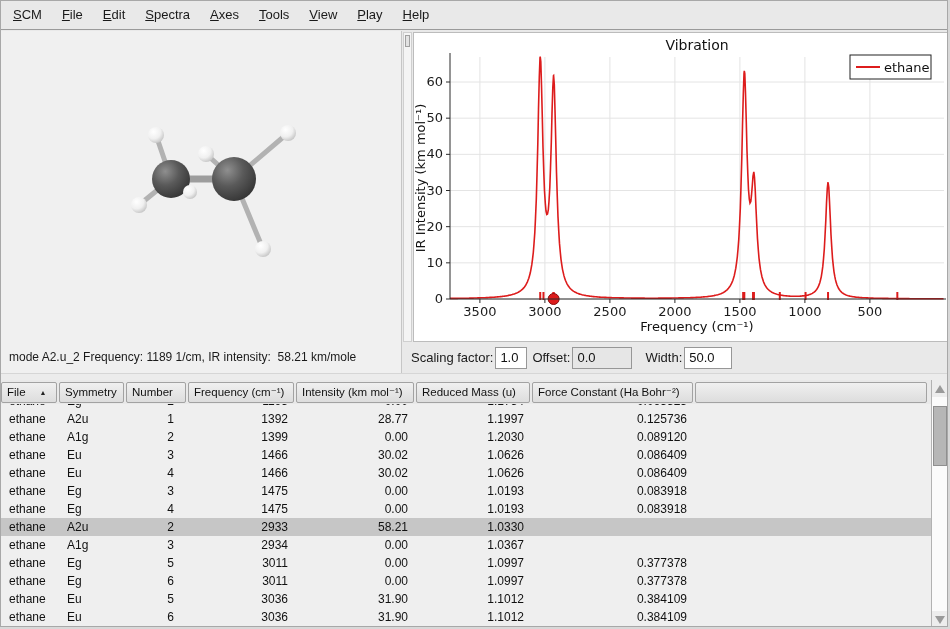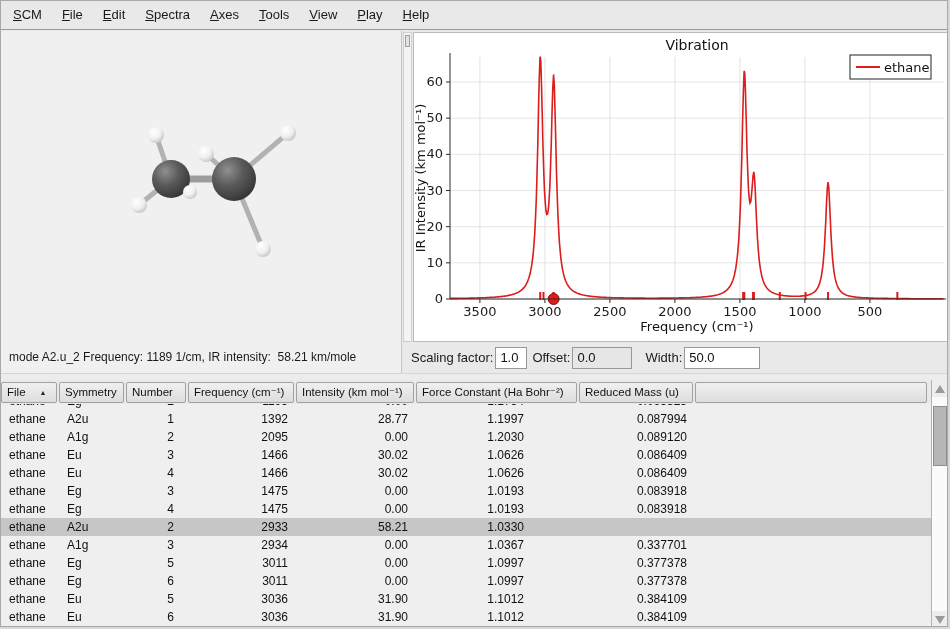--- a/index.html
+++ b/index.html
@@ -197,21 +197,21 @@
         </g>
       </svg>
   </div>
 
   <div class="controls">
     <span class="ctl-label">Scaling factor:</span>
     <input class="ctl-input" style="width: 32px; margin-left: 2px;" value="1.0">
     <span class="ctl-label" style="margin-left:5px;">Offset:</span>
     <input class="ctl-input gray" style="width: 60px; margin-left: 2px;" value="0.0">
     <span class="ctl-label" style="margin-left:13px;text-align:center;">Width:</span>
-    <input class="ctl-input" style="width: 76px; margin-left: 2px;" value="50.0">
+    <input class="ctl-input" style="width: 48px; margin-left: 2px;" value="50.0">
   </div>
 
   <div class="splitter"></div>
 
   <div class="table-area">
     <div class="thead" id="thead">
         <div class="th" style="width: 56px;">
           <span>File</span>
           <span class="sort-arrow">▲</span>
         </div>
@@ -220,52 +220,52 @@
         </div>
         <div class="th" style="width: 60px;">
           <span>Number</span>
         </div>
         <div class="th" style="width: 106px;">
           <span>Frequency (cm⁻¹)</span>
         </div>
         <div class="th" style="width: 118px;">
           <span>Intensity (km mol⁻¹)</span>
         </div>
+        <div class="th" style="width: 114px;">
+          <span>Reduced Mass (u)</span>
+        </div>
         <div class="th" style="width: 161px;">
           <span>Force Constant (Ha Bohr⁻²)</span>
-        </div>
-        <div class="th" style="width: 114px;">
-          <span>Reduced Mass (u)</span>
         </div>
         <div class="th" style="width: 232px;"></div>
       </div>
     <div id="tbody">
         <div class="trow clipped">
           <div class="cell left" style="width: 58px;">ethane</div>
           <div class="cell left" style="width: 67px;">Eg</div>
           <div class="cell num" style="width: 62px;">2</div>
           <div class="cell right" style="width: 108px;">1193</div>
           <div class="cell right" style="width: 120px;">0.00</div>
           <div class="cell right" style="width: 116px;">1.1754</div>
           <div class="cell right" style="width: 163px;">0.063323</div>
         </div>
         <div class="trow">
           <div class="cell left" style="width: 58px;">ethane</div>
           <div class="cell left" style="width: 67px;">A2u</div>
           <div class="cell num" style="width: 62px;">1</div>
           <div class="cell right" style="width: 108px;">1392</div>
           <div class="cell right" style="width: 120px; text-align: right;">28.77</div>
           <div class="cell right" style="width: 116px;">1.1997</div>
-          <div class="cell right" style="width: 163px;">0.087994</div>
+          <div class="cell right" style="width: 163px;">0.125736</div>
         </div>
         <div class="trow">
           <div class="cell left" style="width: 58px;">ethane</div>
           <div class="cell left" style="width: 67px;">A1g</div>
           <div class="cell num" style="width: 62px;">2</div>
-          <div class="cell right" style="width: 108px;">2095</div>
+          <div class="cell right" style="width: 108px;">1399</div>
           <div class="cell right" style="width: 120px;">0.00</div>
           <div class="cell right" style="width: 116px;">1.2030</div>
           <div class="cell right" style="width: 163px;">0.089120</div>
         </div>
         <div class="trow">
           <div class="cell left" style="width: 58px;">ethane</div>
           <div class="cell left" style="width: 67px;">Eu</div>
           <div class="cell num" style="width: 62px;">3</div>
           <div class="cell right" style="width: 108px;">1466</div>
           <div class="cell right" style="width: 120px;">30.02</div>
@@ -307,21 +307,20 @@
           <div class="cell right" style="width: 120px;">58.21</div>
           <div class="cell right" style="width: 116px; text-align: right;">1.0330</div>
         </div>
         <div class="trow">
           <div class="cell left" style="width: 58px;">ethane</div>
           <div class="cell left" style="width: 67px;">A1g</div>
           <div class="cell num" style="width: 62px;">3</div>
           <div class="cell right" style="width: 108px;">2934</div>
           <div class="cell right" style="width: 120px;">0.00</div>
           <div class="cell right" style="width: 116px;">1.0367</div>
-          <div class="cell right" style="width: 163px;">0.337701</div>
         </div>
         <div class="trow">
           <div class="cell left" style="width: 58px;">ethane</div>
           <div class="cell left" style="width: 67px;">Eg</div>
           <div class="cell num" style="width: 62px;">5</div>
           <div class="cell right" style="width: 108px;">3011</div>
           <div class="cell right" style="width: 120px;">0.00</div>
           <div class="cell right" style="width: 116px;">1.0997</div>
           <div class="cell right" style="width: 163px;">0.377378</div>
         </div>

